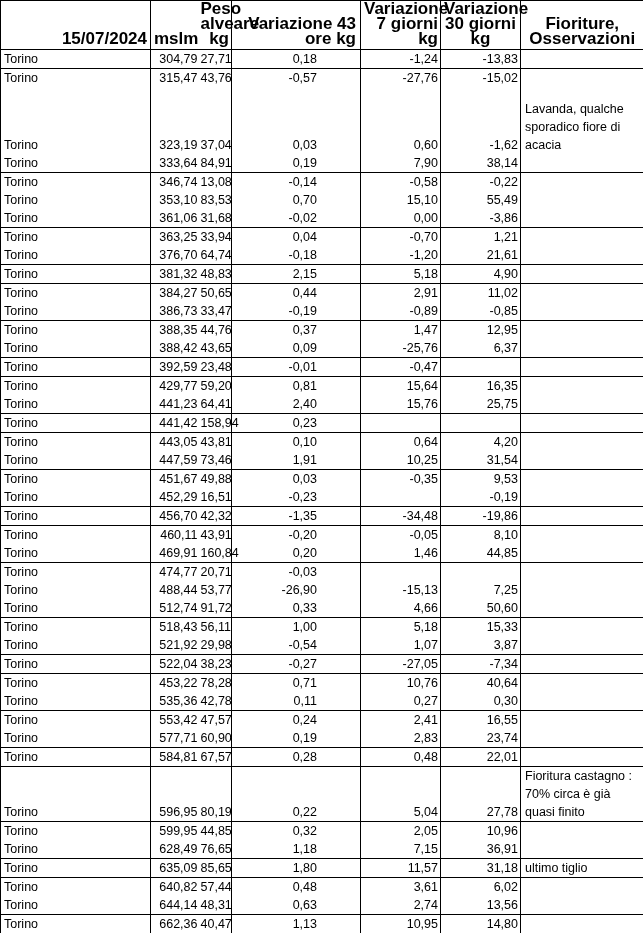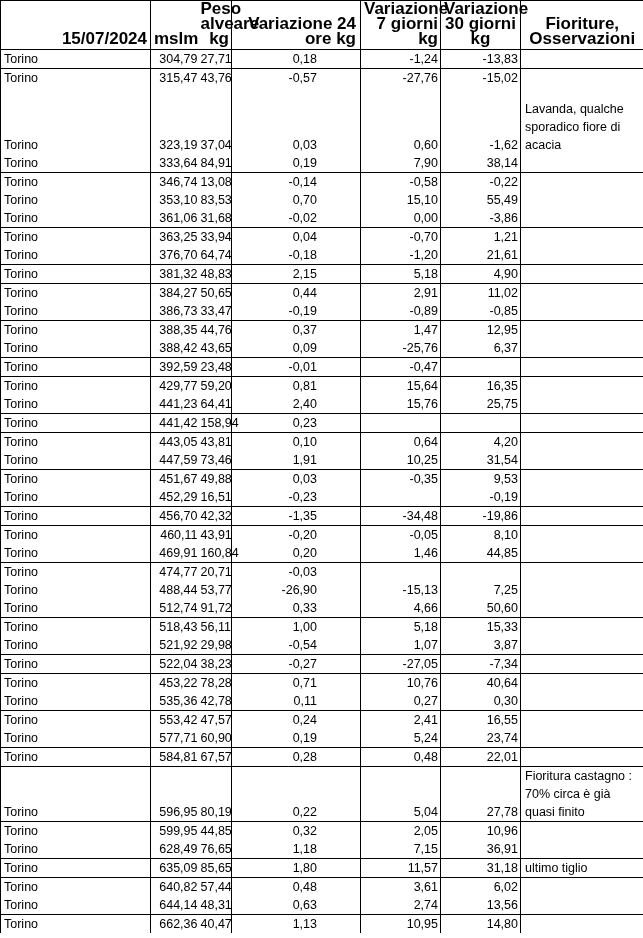--- a/index.html
+++ b/index.html
@@ -47,21 +47,21 @@
         <col class="c-v24">
         <col class="c-v7">
         <col class="c-v30">
         <col class="c-note">
     </colgroup>
     <thead>
       <tr>
         <th class="loc">15/07/2024</th>
         <th class="mslm">mslm</th>
         <th class="peso" style="white-space:normal;">Peso alveare kg</th>
-        <th class="v24" style="white-space:normal;">Variazione 24 ore kg</th>
+        <th class="v24" style="white-space:normal;">Variazione 43 ore kg</th>
         <th class="v7" style="white-space:normal;">Variazione 7 giorni kg</th>
         <th class="v30" style="white-space:normal;">Variazione 30 giorni kg</th>
         <th class="note" style="white-space:normal;">Fioriture, Osservazioni</th>
       </tr>
     </thead>
     <tbody id="tbody">
         <tr class="grp-end">
           <td class="loc">Torino</td>
           <td class="mslm">304,79</td>
           <td class="peso">27,71</td>
@@ -365,21 +365,21 @@
           <td class="v24">0,24</td>
           <td class="v7">2,41</td>
           <td class="v30">16,55</td>
           <td class="note note-cell"></td>
         </tr>
         <tr class="grp-end">
           <td class="loc">Torino</td>
           <td class="mslm">577,71</td>
           <td class="peso">60,90</td>
           <td class="v24">0,19</td>
-          <td class="v7">5,24</td>
+          <td class="v7">2,83</td>
           <td class="v30">23,74</td>
           <td class="note note-cell"></td>
         </tr>
         <tr class="grp-end">
           <td class="loc">Torino</td>
           <td class="mslm">584,81</td>
           <td class="peso">67,57</td>
           <td class="v24">0,28</td>
           <td class="v7">0,48</td>
           <td class="v30">22,01</td>

